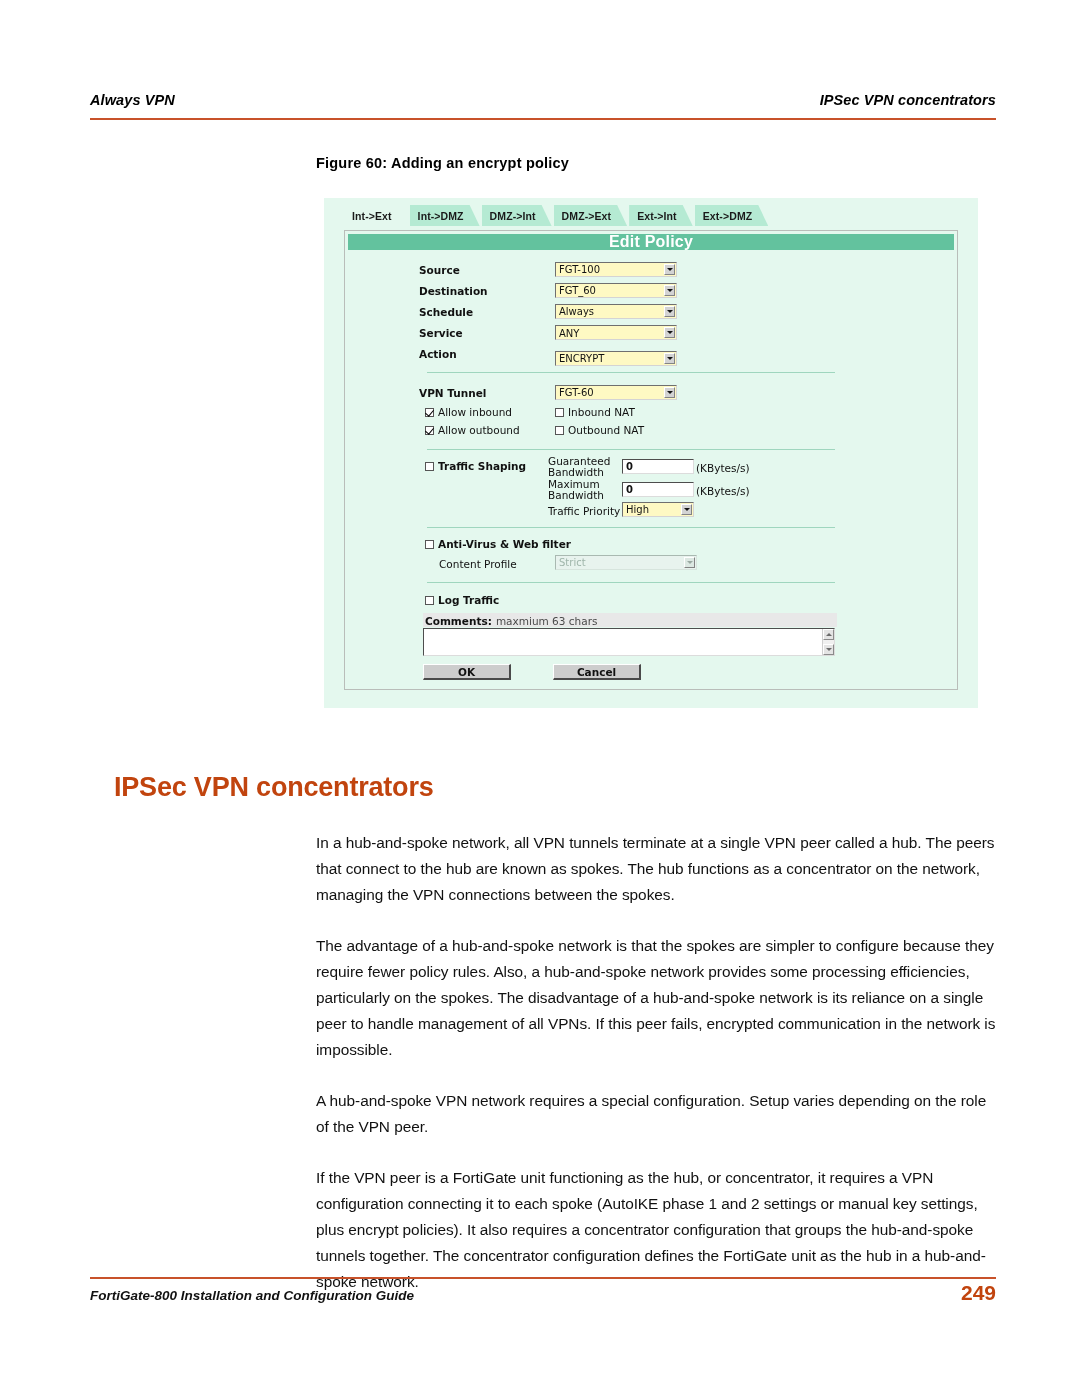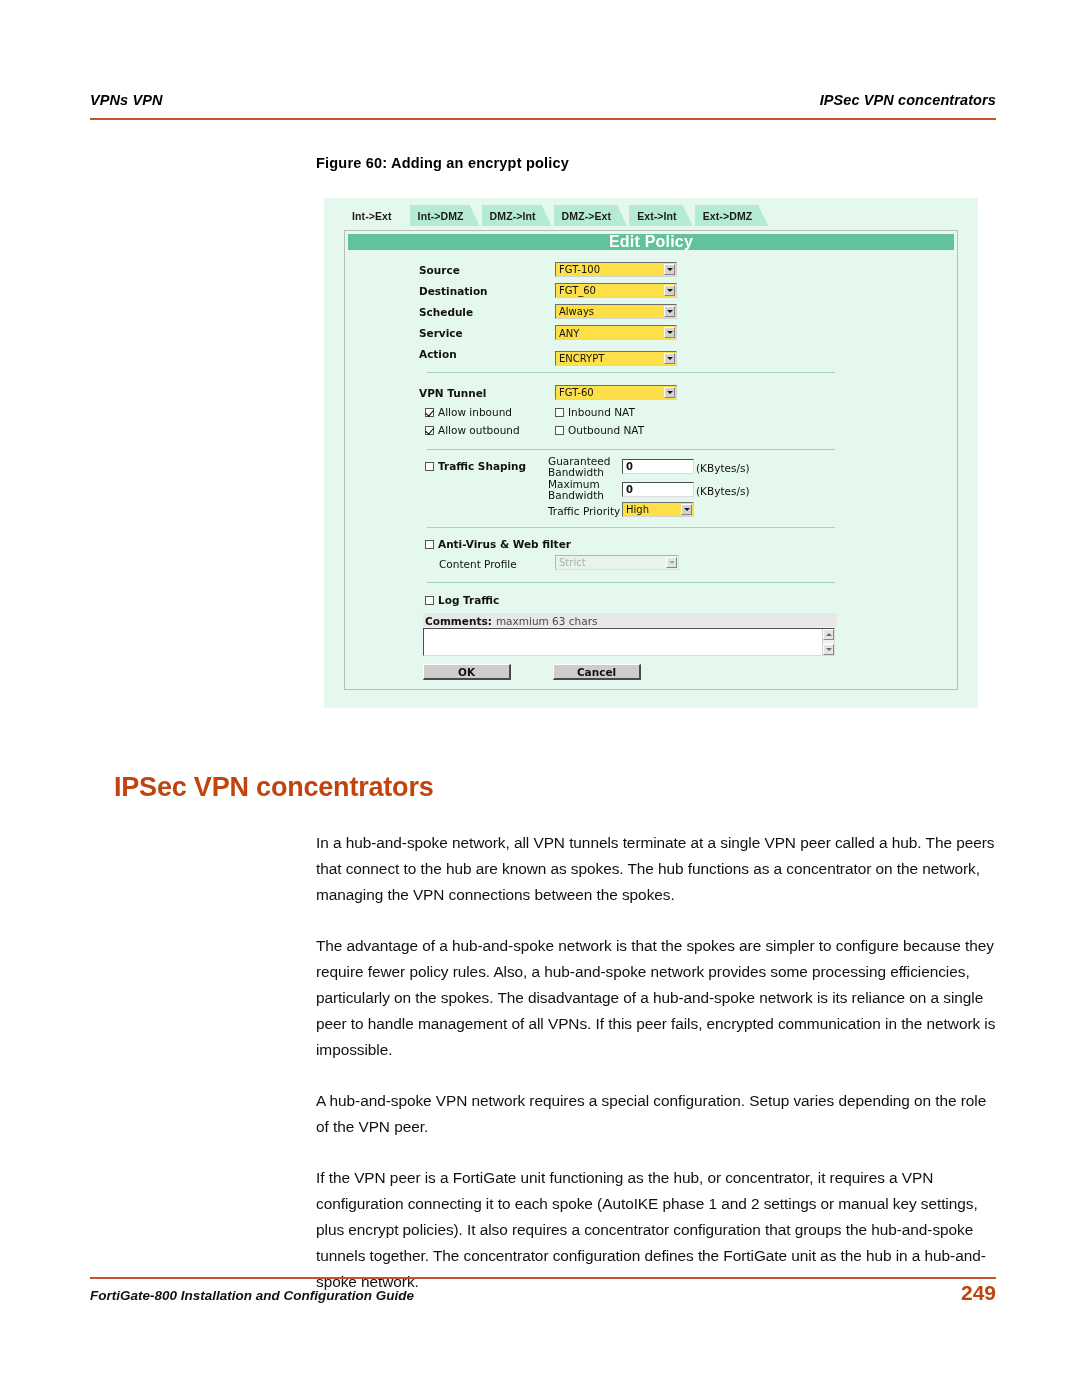--- a/index.html
+++ b/index.html
@@ -168,21 +168,21 @@
     left: 0;
     width: 130px;
     font-size: 10.5px;
     font-weight: bold;
     font-family: "DejaVu Sans", sans-serif;
     color: #111;
   }
   .sel {
     position: relative;
     height: 15px;
-    background: #fde047;
+    background: #fef9c3;
     border-top: 1px solid #6f6f6f;
     border-left: 1px solid #6f6f6f;
     border-right: 1px solid #d4d4d4;
     border-bottom: 1px solid #d4d4d4;
     box-sizing: border-box;
     display: flex;
     align-items: center;
     padding-left: 3px;
     font-size: 10px;
     font-family: "DejaVu Sans", sans-serif;
@@ -411,21 +411,21 @@
     top: 1281px;
     font-size: 21px;
     font-weight: bold;
     color: #c1440e;
   }
 </style>
 </head>
 <body>
 
 <div class="page-header">
-  <div class="hdr-left">VPNs VPN</div>
+  <div class="hdr-left">Always VPN</div>
   <div class="hdr-right">IPSec VPN concentrators</div>
 </div>
 <div class="header-rule"></div>
 
 <div class="figure-caption">Figure 60: Adding an encrypt policy</div>
 
 <div class="figure-shot">
 
   <div class="tabs">
     <div class="tab active">
@@ -557,21 +557,21 @@
         <span class="sel-arrow"></span>
       </div>
 
       <div class="sep" style="left:82px; top:274px; width:408px;"></div>
 
       <div class="chk-row bold" style="left:80px; top:285px;">
         <span class="cbx"></span>
         <span>Anti-Virus &amp; Web filter</span>
       </div>
       <div class="ui-lbl" style="position:absolute; left:94px; top:305px;">Content Profile</div>
-      <div class="sel disabled" style="position:absolute; left:210px; top:302px; width:124px;">
+      <div class="sel disabled" style="position:absolute; left:210px; top:302px; width:142px;">
         <span>Strict</span>
         <span class="sel-arrow"></span>
       </div>
 
       <div class="sep" style="left:82px; top:329px; width:408px;"></div>
 
       <div class="chk-row bold" style="left:80px; top:341px;">
         <span class="cbx"></span>
         <span>Log Traffic</span>
       </div>

